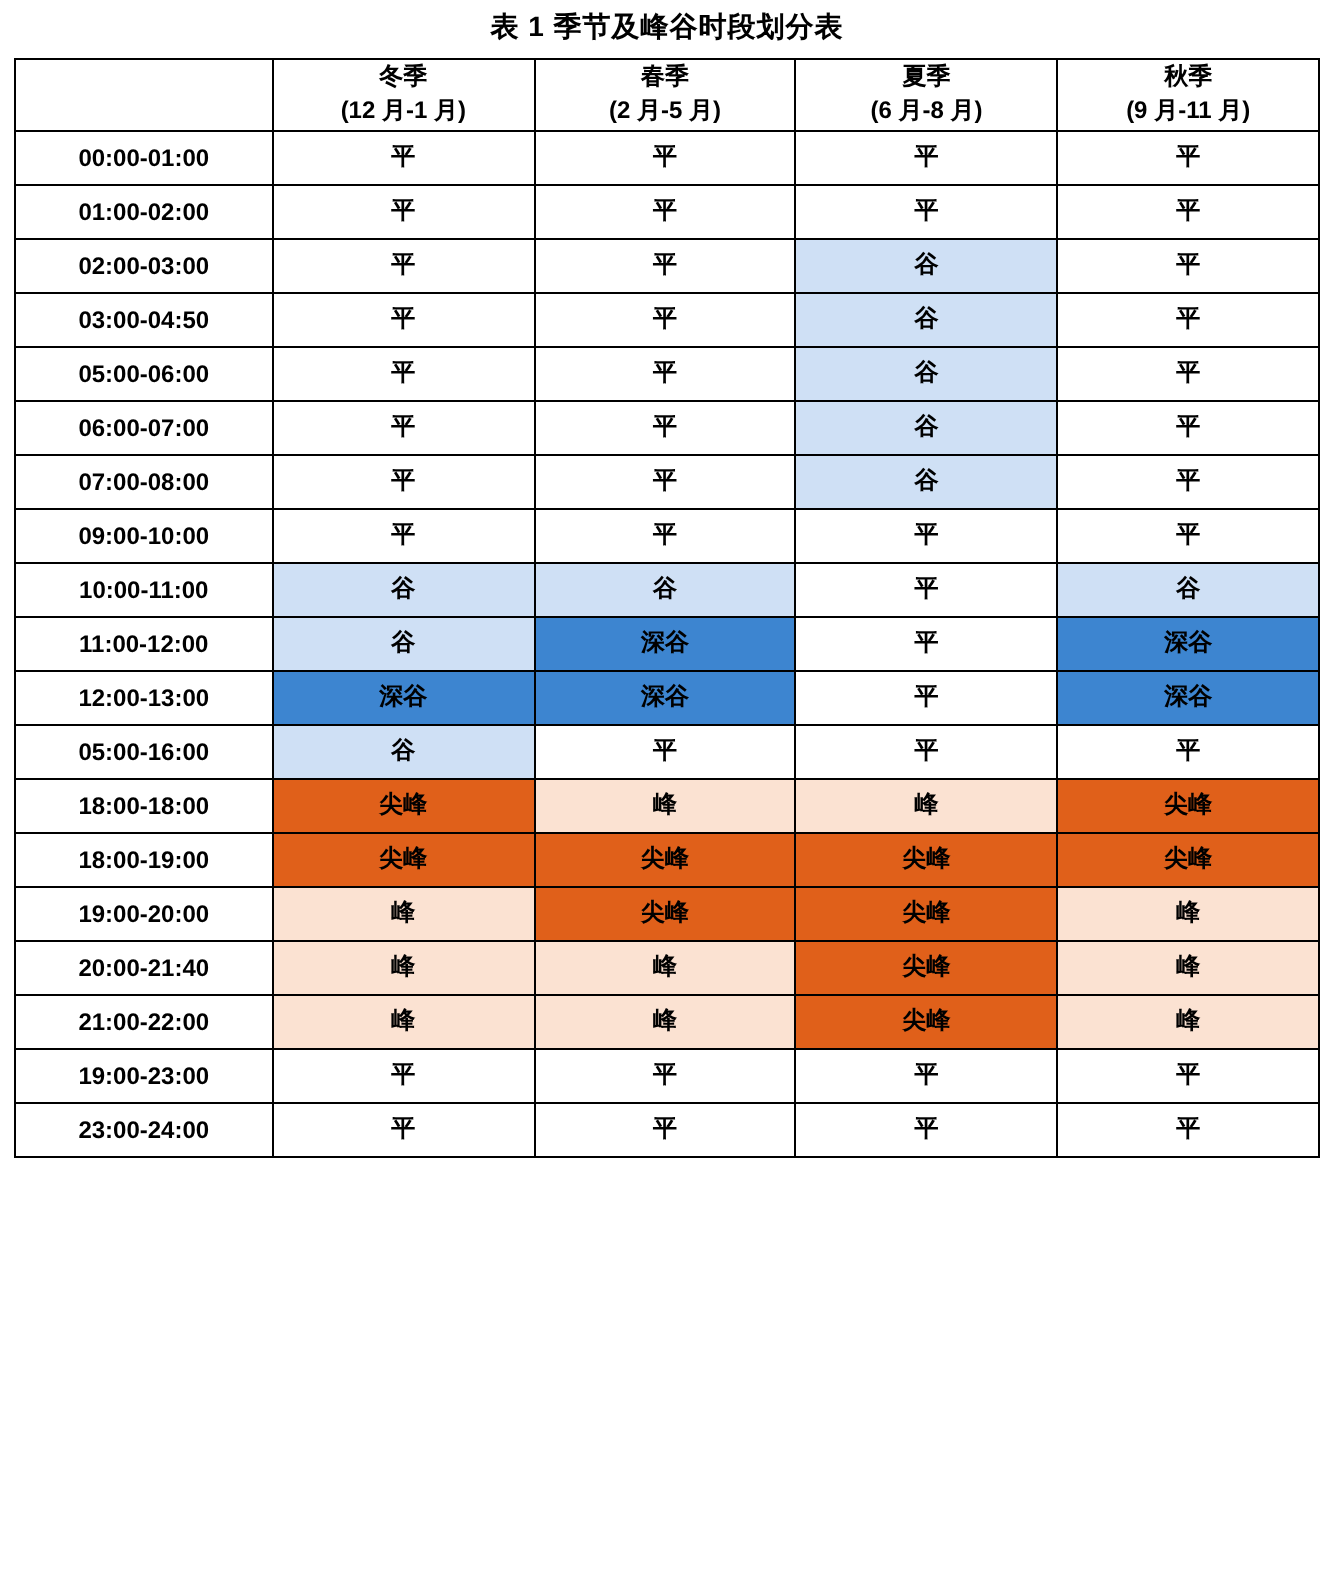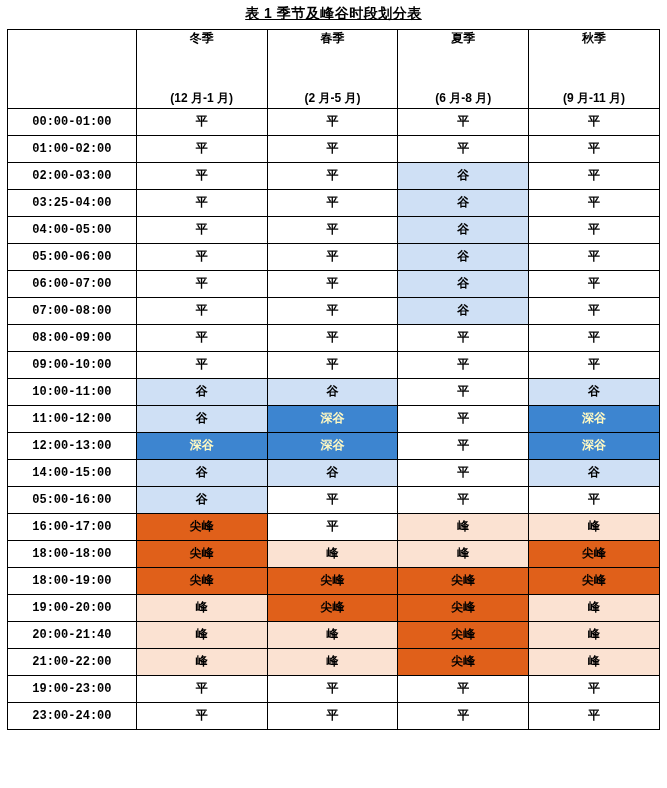--- a/index.html
+++ b/index.html
@@ -20,21 +20,20 @@
     position: relative;
     box-sizing: border-box;
   }
   .title {
     text-align: center;
     font-size: 14px;
     font-weight: bold;
     padding-top: 5px;
     padding-bottom: 6px;
     letter-spacing: 0.5px;
-    text-decoration: underline;
   }
   table.tariff {
     border-collapse: collapse;
     margin: 0 auto;
     width: 653px;
     table-layout: fixed;
   }
   table.tariff td, table.tariff th {
     border: 1px solid #000000;
     text-align: center;
@@ -46,30 +45,29 @@
     box-sizing: border-box;
   }
   col.timecol { width: 127px; }
   col.seasoncol { width: 129px; }
   th.season {
     height: 50px;
     line-height: 1.45;
     font-size: 12.5px;
   }
   th.season .l1 { display: block; }
-  th.season .l2 { display: block; margin-top: 43px; }
+  th.season .l2 { display: block; }
   td.timecell {
     font-size: 12px;
     font-weight: bold;
-    font-family: Liberation Mono, monospace;
   }
   
   .lv-ping  { background: #ffffff; }
   .lv-gu    { background: #cfe0f5; }
-  .lv-shengu{ background: #3d85d0; color: #fef9c3; }
+  .lv-shengu{ background: #3d85d0; color: #000000; }
   .lv-feng  { background: #fbe2d2; }
   .lv-jianfeng { background: #e0601a; color: #000000; }
 </style>
 </head>
 <body>
 
 <div class="page">
 
   <div class="title">表 1   季节及峰谷时段划分表</div>
 
@@ -118,28 +116,21 @@
           <td class="lv-ping">平</td>
         </tr>
         <tr>
           <td class="timecell">02:00-03:00</td>
           <td class="lv-ping">平</td>
           <td class="lv-ping">平</td>
           <td class="lv-gu">谷</td>
           <td class="lv-ping">平</td>
         </tr>
         <tr>
-          <td class="timecell">03:25-04:00</td>
-          <td class="lv-ping">平</td>
-          <td class="lv-ping">平</td>
-          <td class="lv-gu">谷</td>
-          <td class="lv-ping">平</td>
-        </tr>
-        <tr>
-          <td class="timecell">04:00-05:00</td>
+          <td class="timecell">03:00-04:50</td>
           <td class="lv-ping">平</td>
           <td class="lv-ping">平</td>
           <td class="lv-gu">谷</td>
           <td class="lv-ping">平</td>
         </tr>
         <tr>
           <td class="timecell">05:00-06:00</td>
           <td class="lv-ping">平</td>
           <td class="lv-ping">平</td>
           <td class="lv-gu">谷</td>
@@ -153,27 +144,20 @@
           <td class="lv-ping">平</td>
         </tr>
         <tr>
           <td class="timecell">07:00-08:00</td>
           <td class="lv-ping">平</td>
           <td class="lv-ping">平</td>
           <td class="lv-gu">谷</td>
           <td class="lv-ping">平</td>
         </tr>
         <tr>
-          <td class="timecell">08:00-09:00</td>
-          <td class="lv-ping">平</td>
-          <td class="lv-ping">平</td>
-          <td class="lv-ping">平</td>
-          <td class="lv-ping">平</td>
-        </tr>
-        <tr>
           <td class="timecell">09:00-10:00</td>
           <td class="lv-ping">平</td>
           <td class="lv-ping">平</td>
           <td class="lv-ping">平</td>
           <td class="lv-ping">平</td>
         </tr>
         <tr>
           <td class="timecell">10:00-11:00</td>
           <td class="lv-gu">谷</td>
           <td class="lv-gu">谷</td>
@@ -188,39 +172,25 @@
           <td class="lv-shengu">深谷</td>
         </tr>
         <tr>
           <td class="timecell">12:00-13:00</td>
           <td class="lv-shengu">深谷</td>
           <td class="lv-shengu">深谷</td>
           <td class="lv-ping">平</td>
           <td class="lv-shengu">深谷</td>
         </tr>
         <tr>
-          <td class="timecell">14:00-15:00</td>
-          <td class="lv-gu">谷</td>
-          <td class="lv-gu">谷</td>
-          <td class="lv-ping">平</td>
-          <td class="lv-gu">谷</td>
-        </tr>
-        <tr>
           <td class="timecell">05:00-16:00</td>
           <td class="lv-gu">谷</td>
           <td class="lv-ping">平</td>
           <td class="lv-ping">平</td>
           <td class="lv-ping">平</td>
-        </tr>
-        <tr>
-          <td class="timecell">16:00-17:00</td>
-          <td class="lv-jianfeng">尖峰</td>
-          <td class="lv-ping">平</td>
-          <td class="lv-feng">峰</td>
-          <td class="lv-feng">峰</td>
         </tr>
         <tr>
           <td class="timecell">18:00-18:00</td>
           <td class="lv-jianfeng">尖峰</td>
           <td class="lv-feng">峰</td>
           <td class="lv-feng">峰</td>
           <td class="lv-jianfeng">尖峰</td>
         </tr>
         <tr>
           <td class="timecell">18:00-19:00</td>

